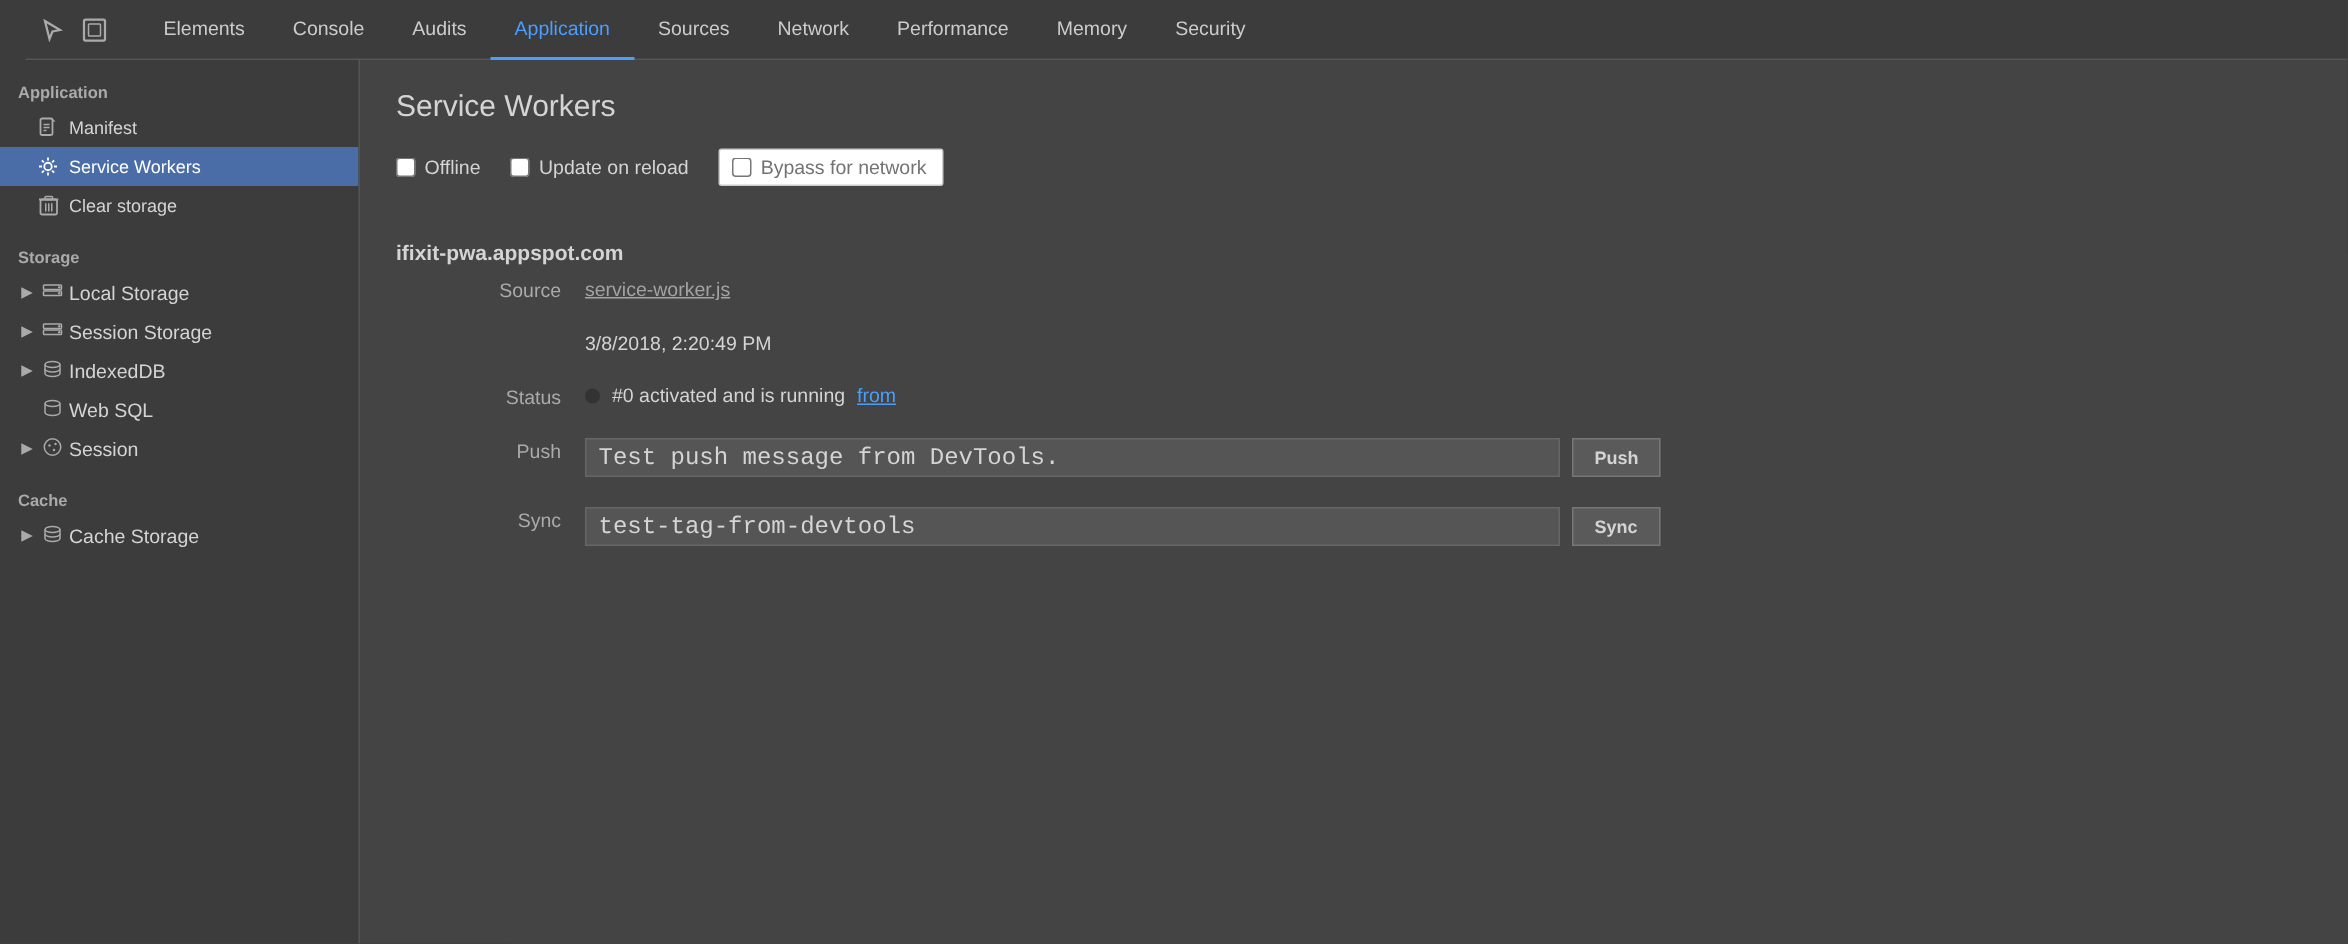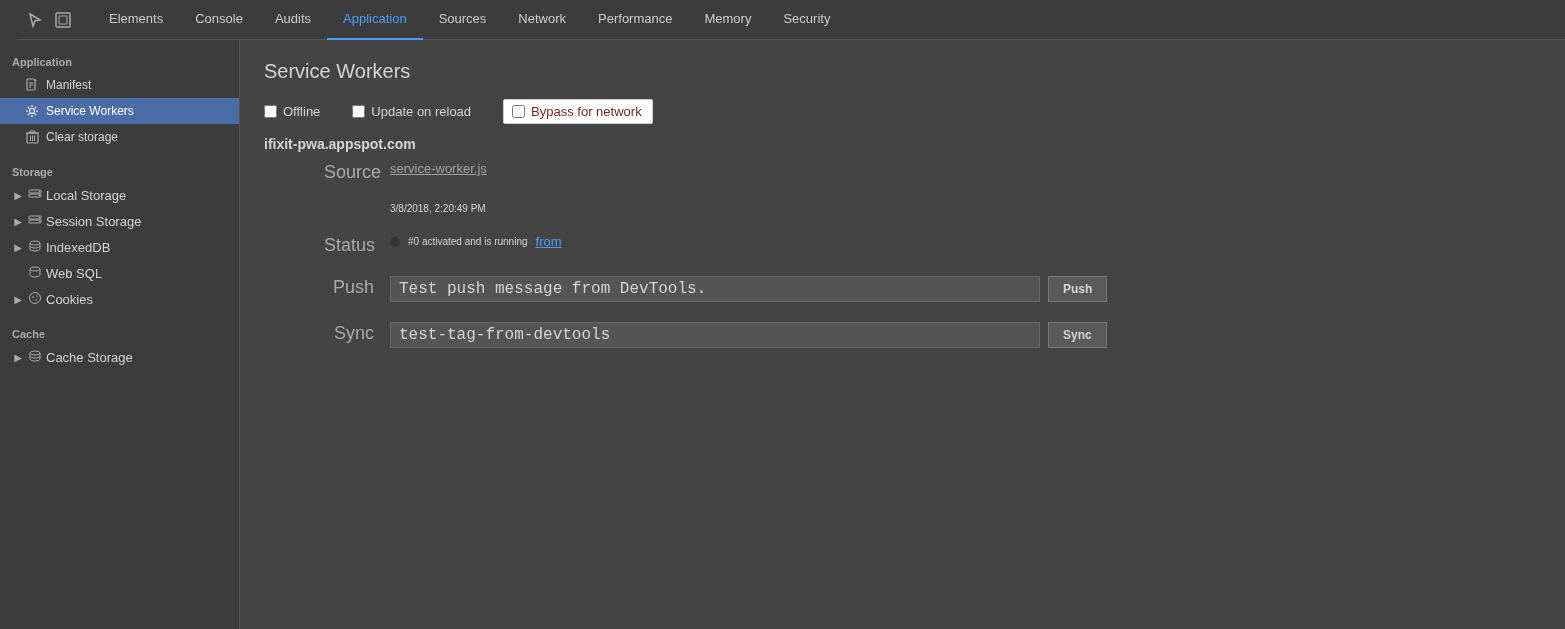--- a/index.html
+++ b/index.html
@@ -135,22 +135,22 @@
     .content-title {
       font-size: 20px;
       font-weight: 400;
       color: #d4d4d4;
       margin-bottom: 16px;
     }
 
     .checkbox-row {
       display: flex;
       align-items: center;
-      gap: 32px;
-      margin-bottom: 12px;
+      gap: 20px;
+      margin-bottom: 36px;
     }
 
     .checkbox-label {
       display: flex;
       align-items: center;
       gap: 6px;
       cursor: pointer;
       color: #d4d4d4;
       font-size: 13px;
     }
@@ -170,21 +170,21 @@
       padding: 4px 10px 4px 8px;
       border-radius: 2px;
       cursor: pointer;
     }
     .bypass-checkbox-wrapper input[type="checkbox"] {
       width: 13px;
       height: 13px;
       cursor: pointer;
     }
     .bypass-label {
-      color: #7f1d1d;
+      color: #737373;
       font-size: 13px;
     }
 
     .domain-name {
       font-size: 14px;
       font-weight: 600;
       color: #d4d4d4;
       margin-bottom: 9px;
       padding-left: 0;
     }
@@ -195,30 +195,30 @@
 
     .detail-row {
       display: flex;
       align-items: flex-start;
       margin-bottom: 20px;
       gap: 16px;
     }
 
     .detail-label {
       color: #aaa;
-      font-size: 18px;
+      font-size: 13px;
       width: 50px;
       text-align: right;
       flex-shrink: 0;
       padding-top: 1px;
     }
 
     .detail-value {
       color: #d4d4d4;
-      font-size: 10px;
+      font-size: 13px;
     }
 
     .detail-link {
       color: #a3a3a3;
       text-decoration: underline;
       cursor: pointer;
     }
 
     .status-row {
       display: flex;
@@ -395,21 +395,21 @@
     <div class="sidebar-expandable">
       <span class="expand-arrow">▶</span>
       <span class="item-icon">
         <svg width="14" height="14" viewBox="0 0 14 14" fill="none">
           <circle cx="7" cy="7" r="5.5" stroke="#aaa" stroke-width="1" fill="none"></circle>
           <circle cx="5" cy="6" r="0.8" fill="#aaa"></circle>
           <circle cx="8" cy="9" r="0.8" fill="#aaa"></circle>
           <circle cx="9" cy="5" r="0.8" fill="#aaa"></circle>
         </svg>
       </span>
-      <span class="item-label">Cookies</span>
+      <span class="item-label">Session</span>
     </div>
 
     <div style="height:8px"></div>
 
     <div class="sidebar-section-header">Cache</div>
 
     <div class="sidebar-expandable">
       <span class="expand-arrow">▶</span>
       <span class="item-icon">
         <svg width="14" height="14" viewBox="0 0 14 14" fill="none">

